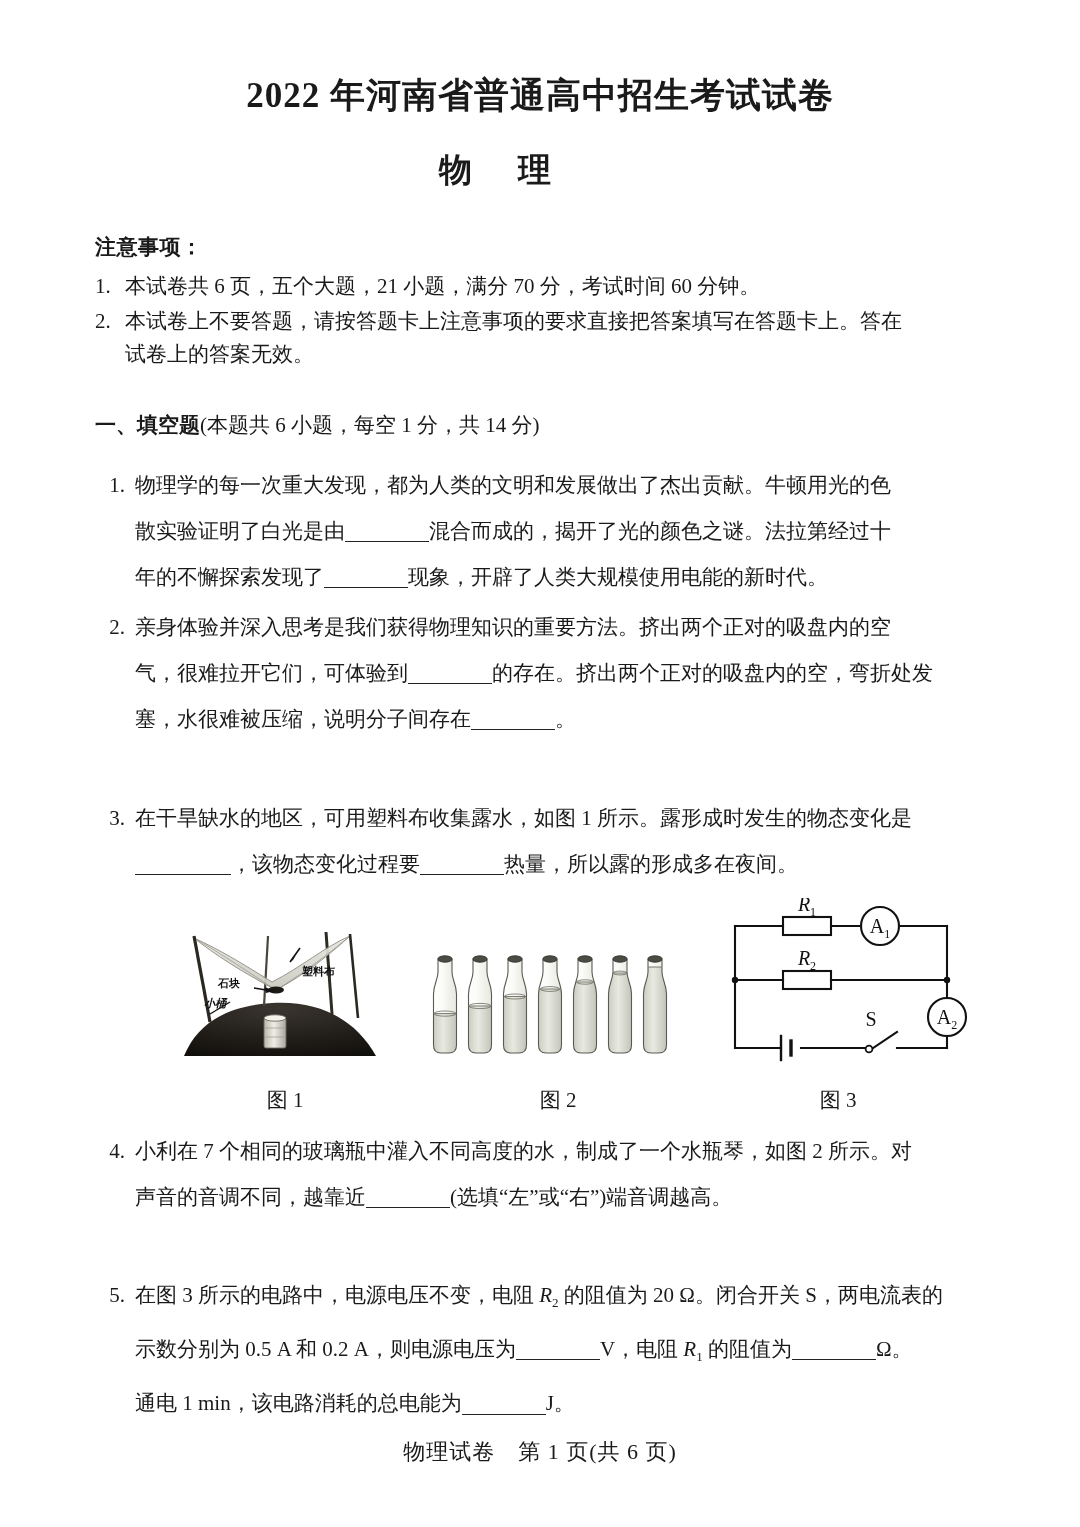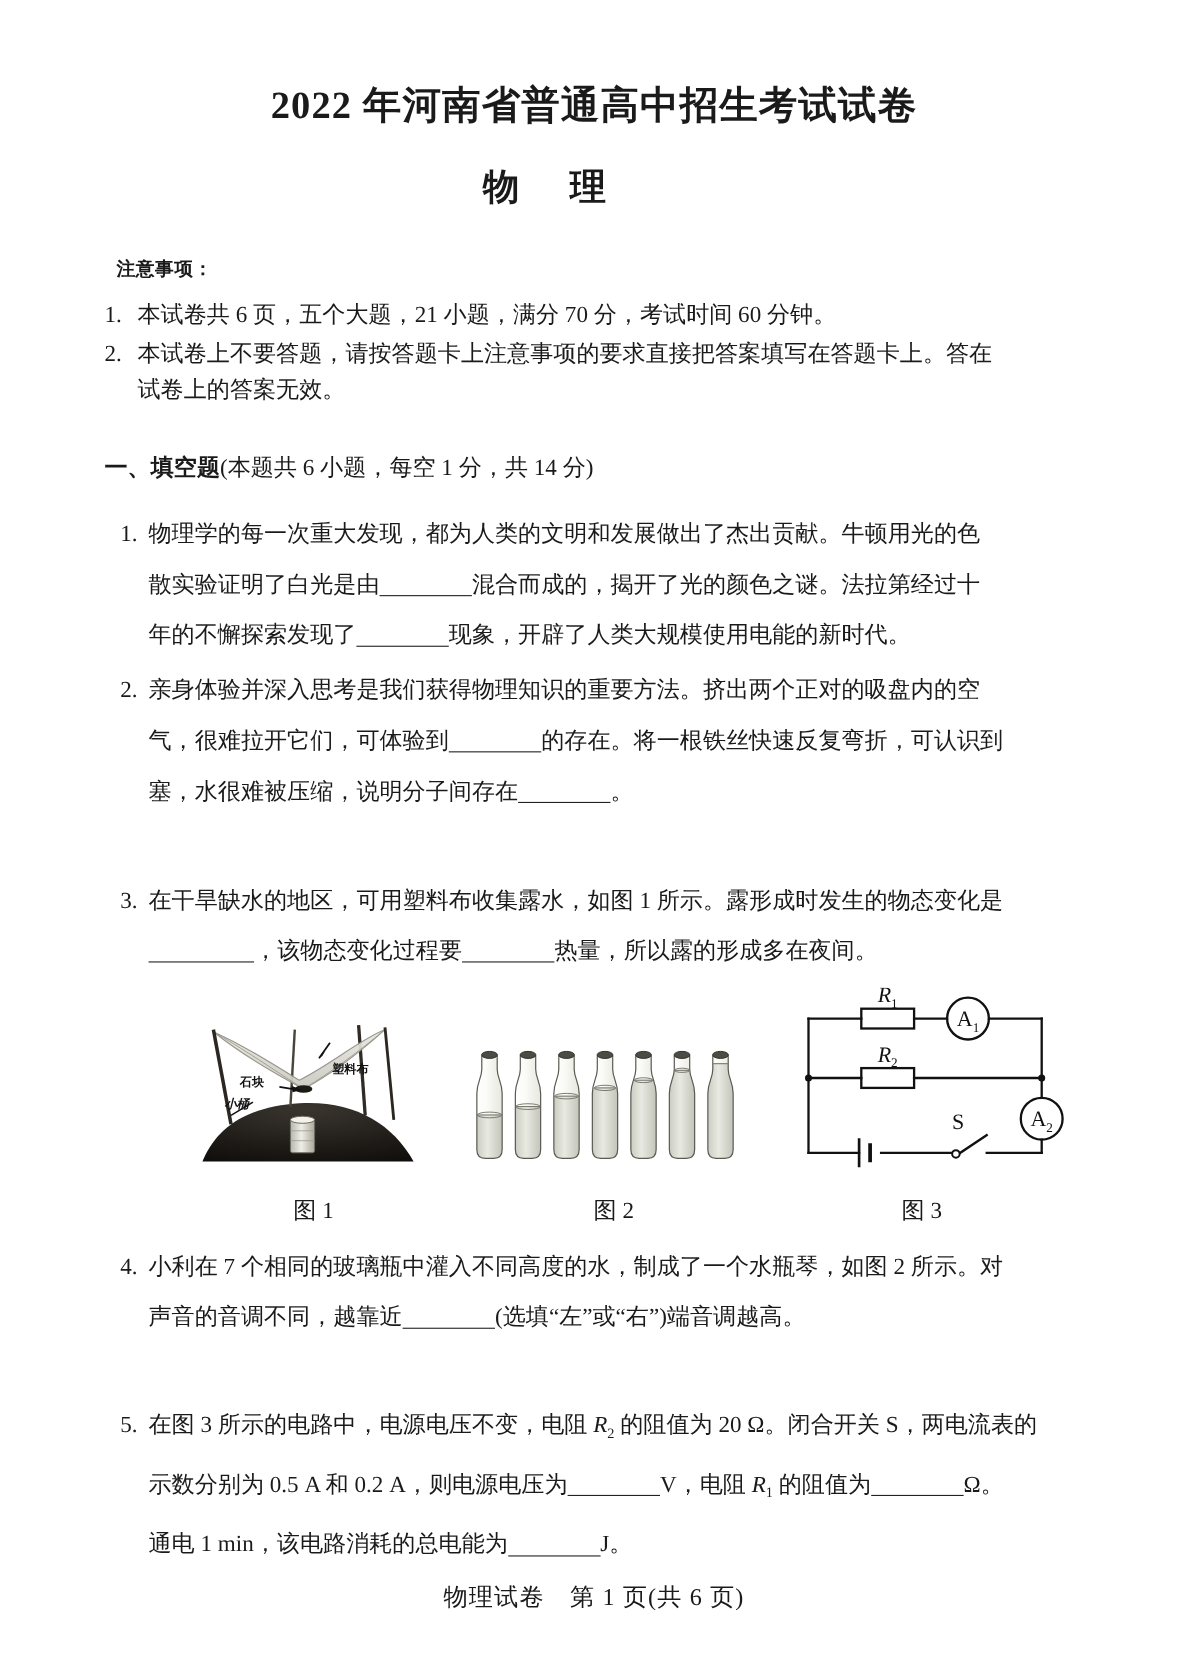--- a/index.html
+++ b/index.html
@@ -45,24 +45,23 @@
     font-weight: bold;
     letter-spacing: 2px;
   }
   .sub-title .gap { display: inline-block; width: 44px; }
 
   
   .notice-head {
     position: absolute;
     top: 233px;
     left: 95px;
-    font-size: 17px;
+    font-size: 21px;
     font-weight: bold;
     letter-spacing: 0.5px;
-    margin-left: 11px;
   }
   .notice-list {
     position: absolute;
     top: 270px;
     left: 95px;
     width: 900px;
     font-size: 21px;
     line-height: 33px;
   }
   .notice-item {
@@ -215,21 +214,21 @@
         <span class="ln"><span>年的不懈探索发现了</span><span class="blank b-md"></span><span>现象，开辟了人类大规模使用电能的新时代。</span></span>
       </span>
     </div>
   </div>
 
   <div class="q" id="q2">
     <div class="q-row">
       <span class="q-num">2.</span>
       <span class="q-text">
         <span class="ln">亲身体验并深入思考是我们获得物理知识的重要方法。挤出两个正对的吸盘内的空</span>
-        <span class="ln"><span>气，很难拉开它们，可体验到</span><span class="blank b-md"></span><span>的存在。将一根铁丝快速反复弯折，可认识到</span></span>
+        <span class="ln"><span>气，很难拉开它们，可体验到</span><span class="blank b-md"></span><span>的存在。挤出两个正对的吸盘内的空，弯折处发</span></span>
         <span class="ln"><span>塞，水很难被压缩，说明分子间存在</span><span class="blank b-md"></span><span>。</span></span>
       </span>
     </div>
   </div>
 
   <div class="q" id="q3">
     <div class="q-row">
       <span class="q-num">3.</span>
       <span class="q-text">
         <span class="ln">在干旱缺水的地区，可用塑料布收集露水，如图 1 所示。露形成时发生的物态变化是</span>

